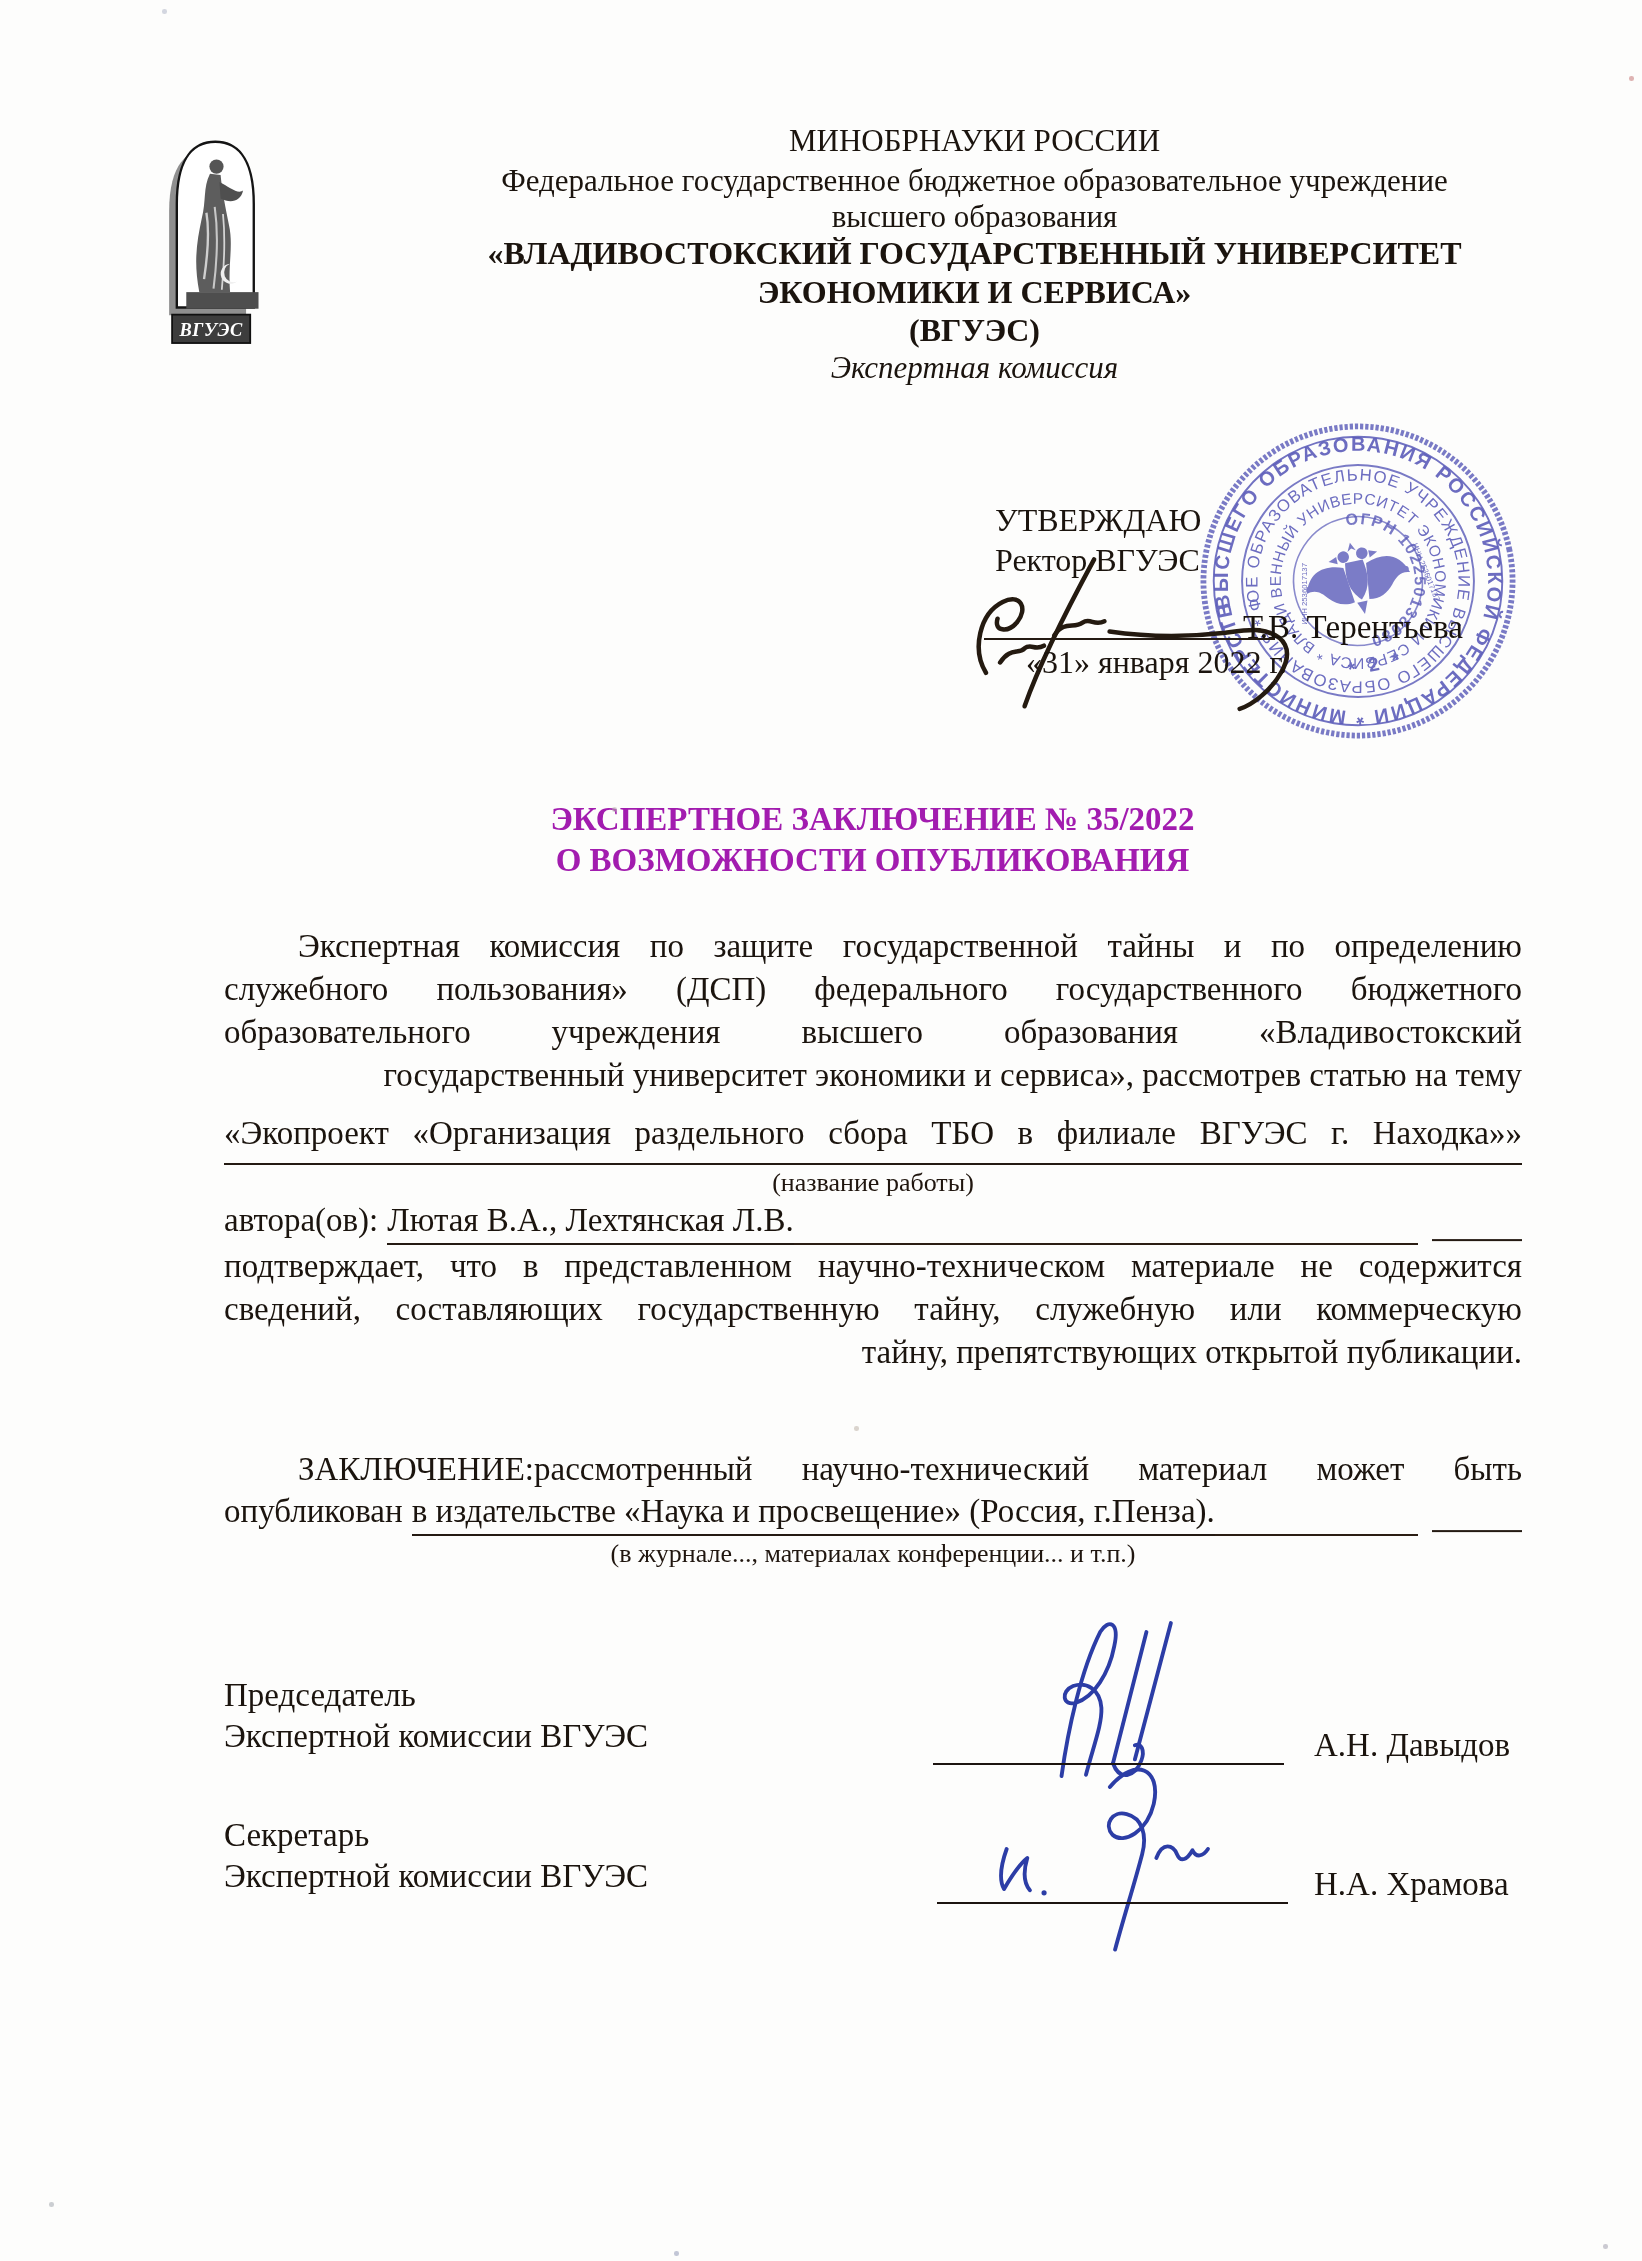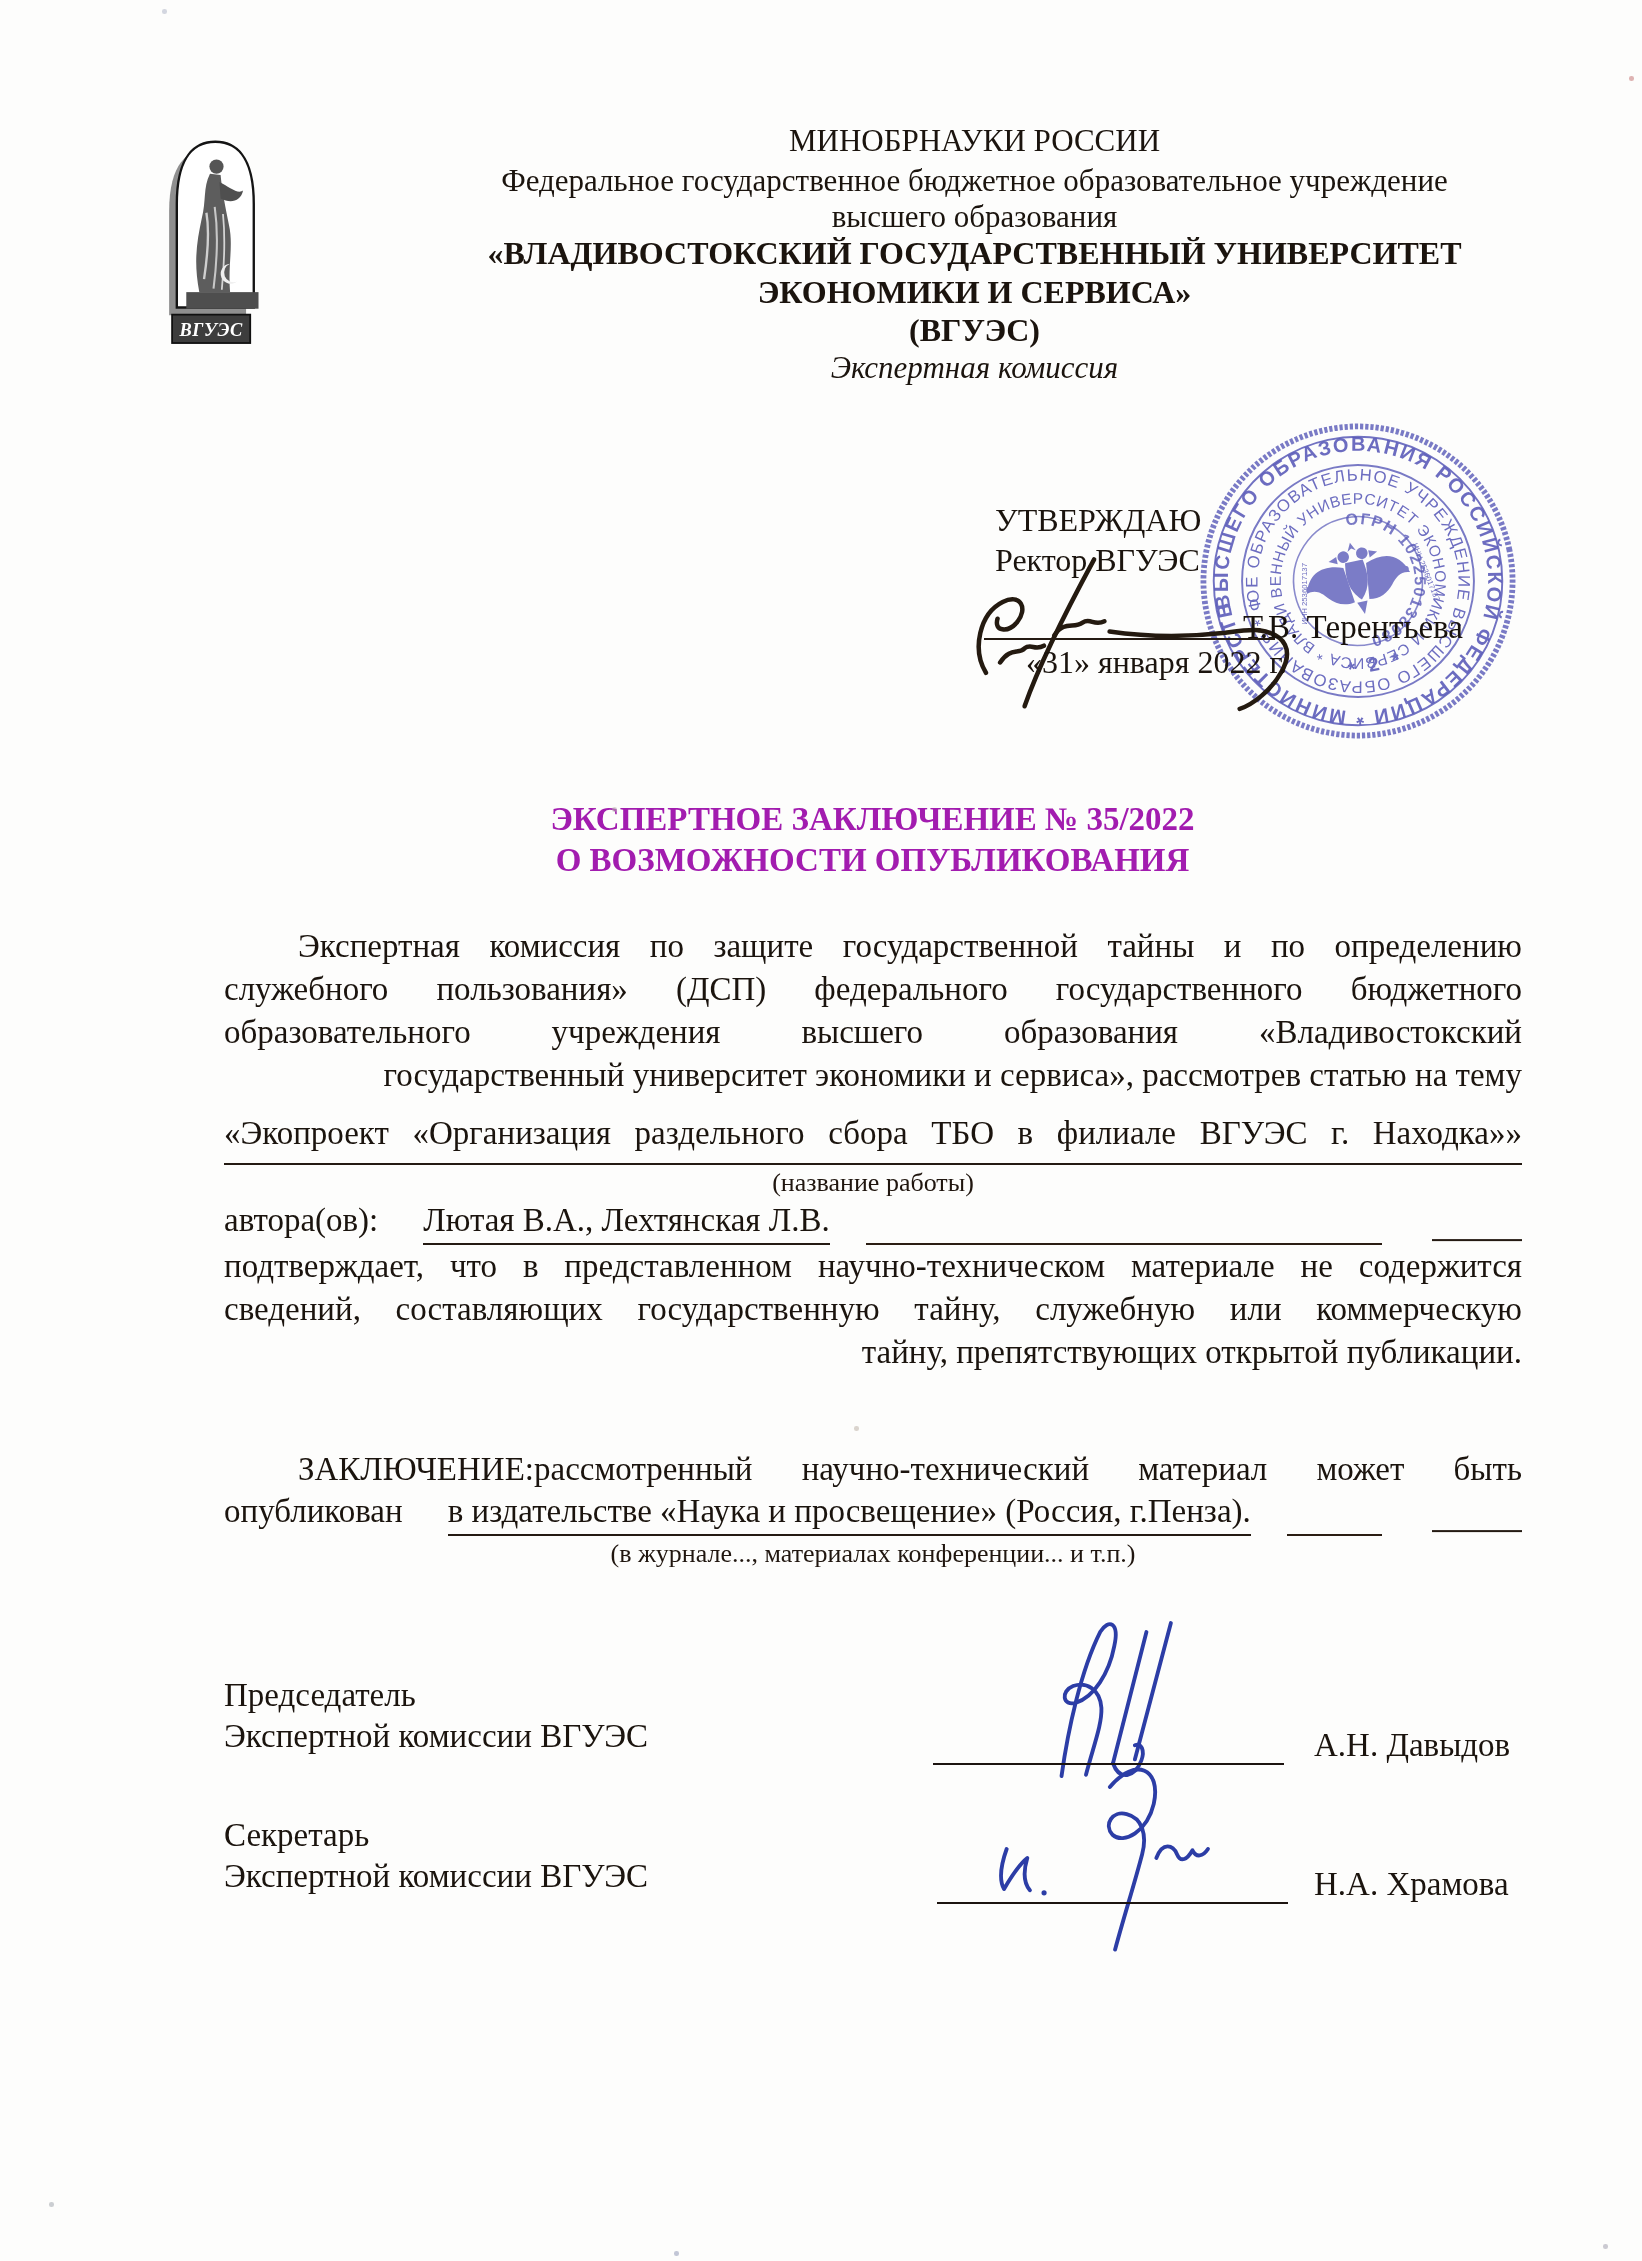--- a/index.html
+++ b/index.html
@@ -29,21 +29,21 @@
   .doc-title{left:222px;top:799px;width:1301px;text-align:center;
     font-weight:bold;font-size:33px;line-height:41px;color:#a21caf;}
   
   .body-block{left:224px;top:897px;width:1298px;font-size:33px;line-height:43px;}
   .jline{text-align:justify;text-align-last:justify;white-space:nowrap;}
   .pline{text-align:right;white-space:nowrap;}
   .indent{padding-left:74px;margin-top:28px;}
   .worktitle{white-space:nowrap;text-align:justify;text-align-last:justify;
     line-height:39px;padding-bottom:10px;border-bottom:2.6px solid #241a12;margin-top:17px;}
   .caption{text-align:center;font-size:26px;line-height:35px;color:#20160f;}
-  .fillrow{display:flex;height:45px;line-height:41px;gap:36px;}
+  .fillrow{display:flex;height:45px;line-height:41px;}
   .fillrow .lbl{padding-right:9px;}
   .fillrow .uspan{border-bottom:2.6px solid #241a12;}
   .fillrow .ufill{flex:1;border-bottom:2.6px solid #2a1d13;}
   .fillrow .useg{width:90px;margin-left:14px;border-bottom:2.6px solid #241a12;transform:translateY(-3.9px);}
   .spacer{height:46px;}
   
   .sig-label{left:224px;font-size:33px;line-height:41px;}
   .sig-name{font-size:33px;}
   .uline{border-top:2.6px solid #1c1410;}
   

